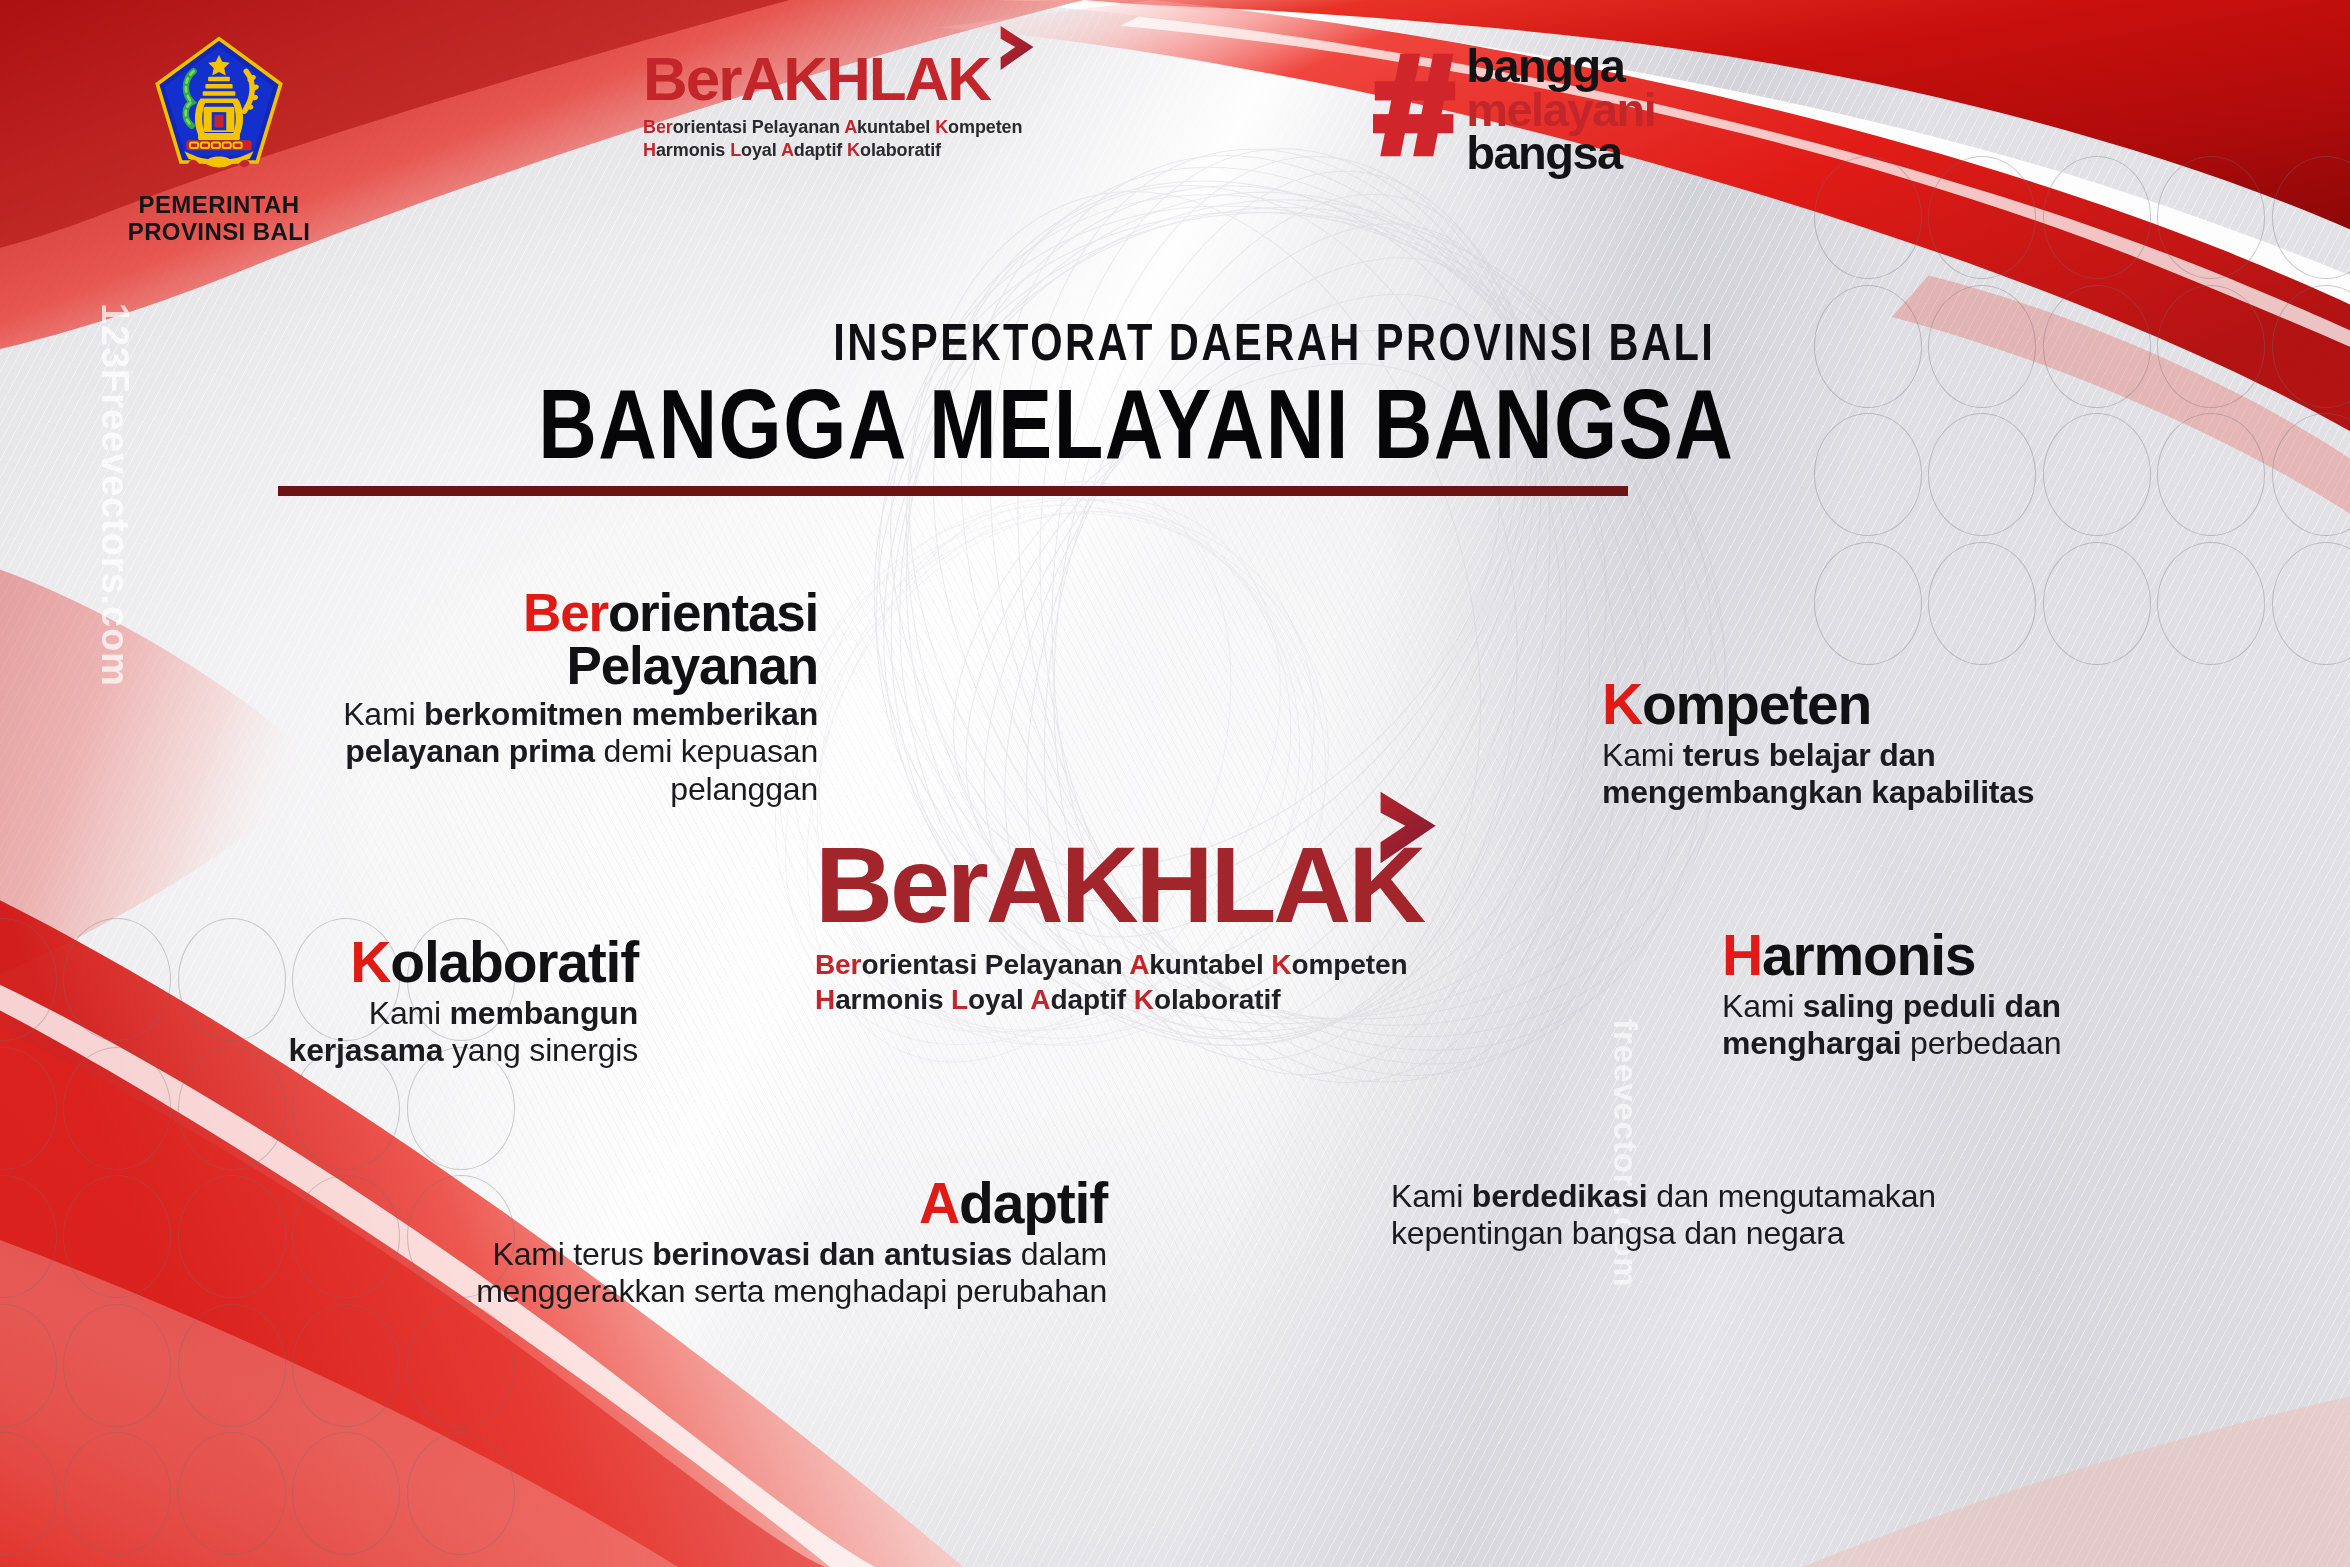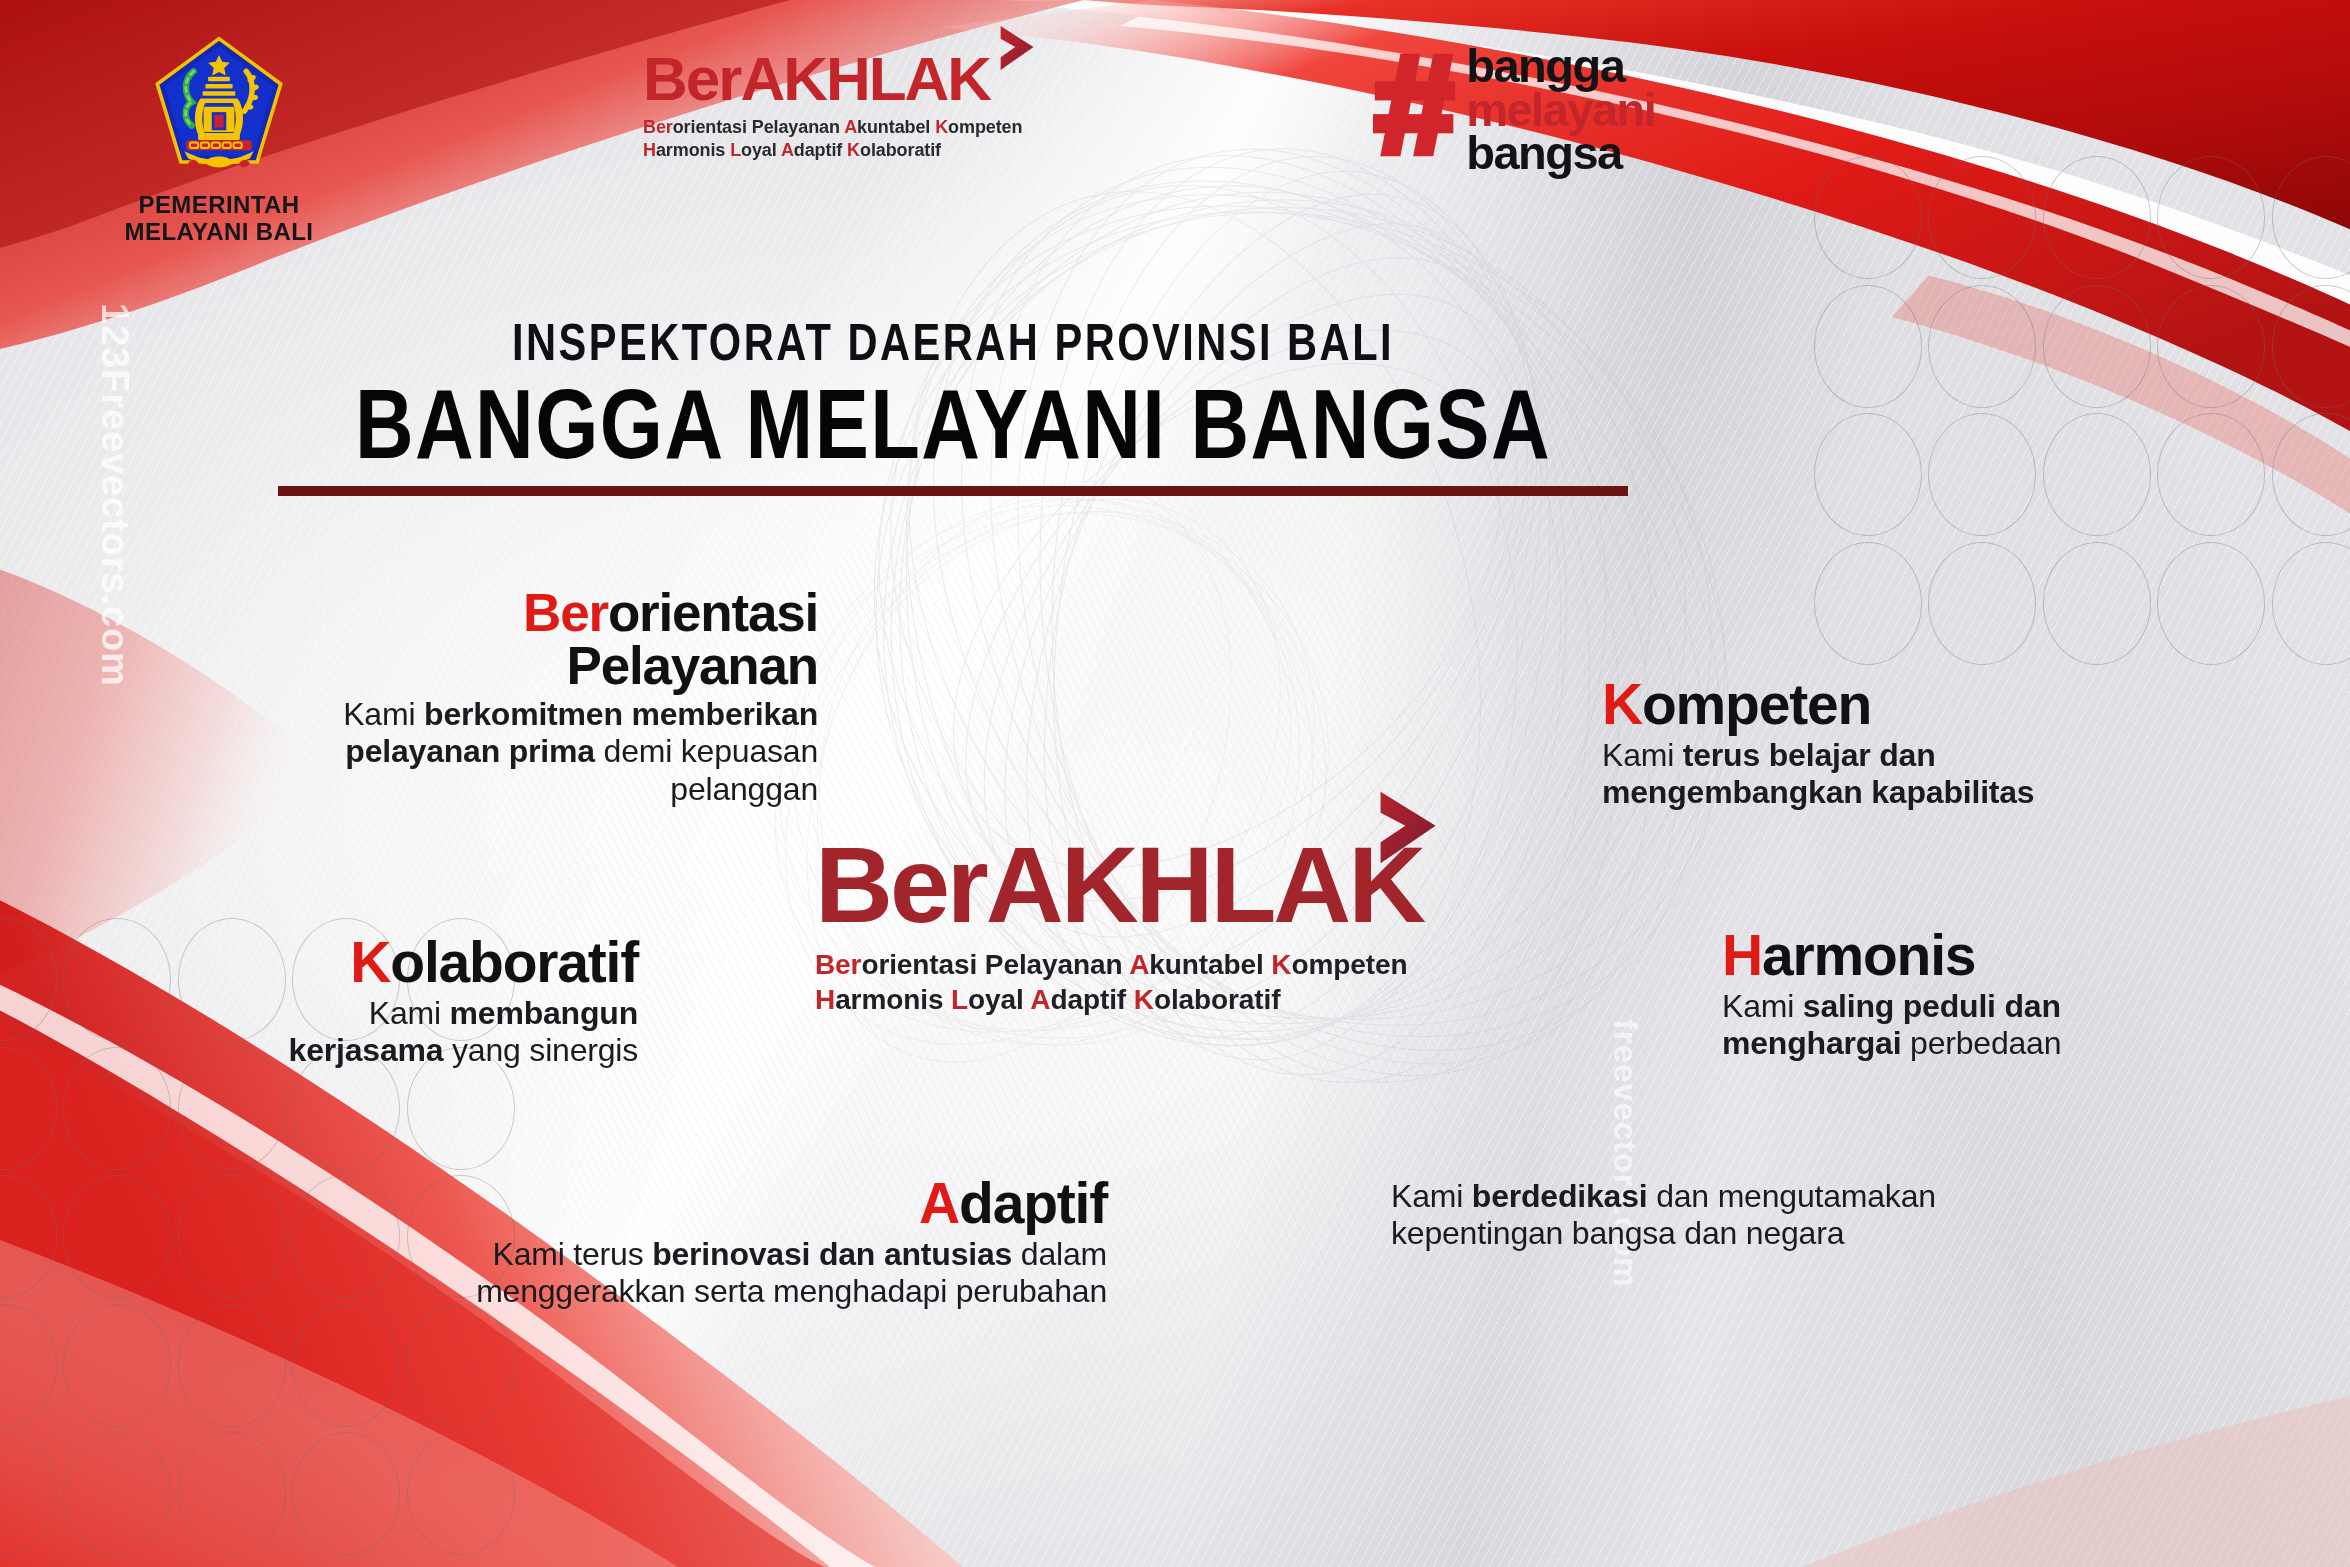--- a/index.html
+++ b/index.html
@@ -104,21 +104,21 @@
   .hash-lines{ line-height:.93; }
   .hash-lines div{
     font-size:47px; font-weight:700; letter-spacing:-1.5px;
     font-family:"Liberation Sans", sans-serif;
   }
   .hash-l1{ color:#131316; }
   .hash-l2{ color:#C2262B; }
   .hash-l3{ color:#131316; }
 
   
-  #title-block{ position:absolute; left:0; top:312px; width:1906px; text-align:center; }
+  #title-block{ position:absolute; left:0; top:312px; width:1906px; text-align:right; }
   .title-kicker{
     font-family:"Liberation Sans Narrow","Liberation Sans", sans-serif;
     font-size:52px; font-weight:700; letter-spacing:3.1px;
     color:#101014;
     transform:scaleX(.80); transform-origin:center;
   }
   .title-main{
     font-family:"Liberation Sans Narrow","Liberation Sans", sans-serif;
     font-size:99px; font-weight:700; letter-spacing:1.8px;
     color:#060608; line-height:1.02; margin-top:1.8px;
@@ -396,21 +396,21 @@
       </g>
 
       <path d="M36 128 C60 141 88 141 112 128 L108 136 C86 146 62 146 40 136 Z" fill="#F5C400"></path>
 
       <path d="M58 140 C64 132 84 132 90 140 C84 148 64 148 58 140 Z" fill="#F5C400"></path>
       <path d="M52 142 C48 136 42 136 40 142 C44 147 50 147 52 142 Z" fill="#C8232C"></path>
       <path d="M96 142 C100 136 106 136 108 142 C104 147 98 147 96 142 Z" fill="#C8232C"></path>
     </svg>
     <div class="crest-label">
       <div>PEMERINTAH</div>
-      <div>MELAYANI BALI</div>
+      <div>PROVINSI BALI</div>
     </div>
   </div>
 
   <div id="logo-top">
     <div class="berakhlak-word">BerAKHLAK</div>
     <svg class="chev" viewBox="0 0 46 52">
       <defs>
           <linearGradient id="cg1" x1="0" y1="0" x2="1" y2="1">
         <stop offset="0%" stop-color="#C2262B"></stop>
             <stop offset="100%" stop-color="#8A1B33"></stop>

